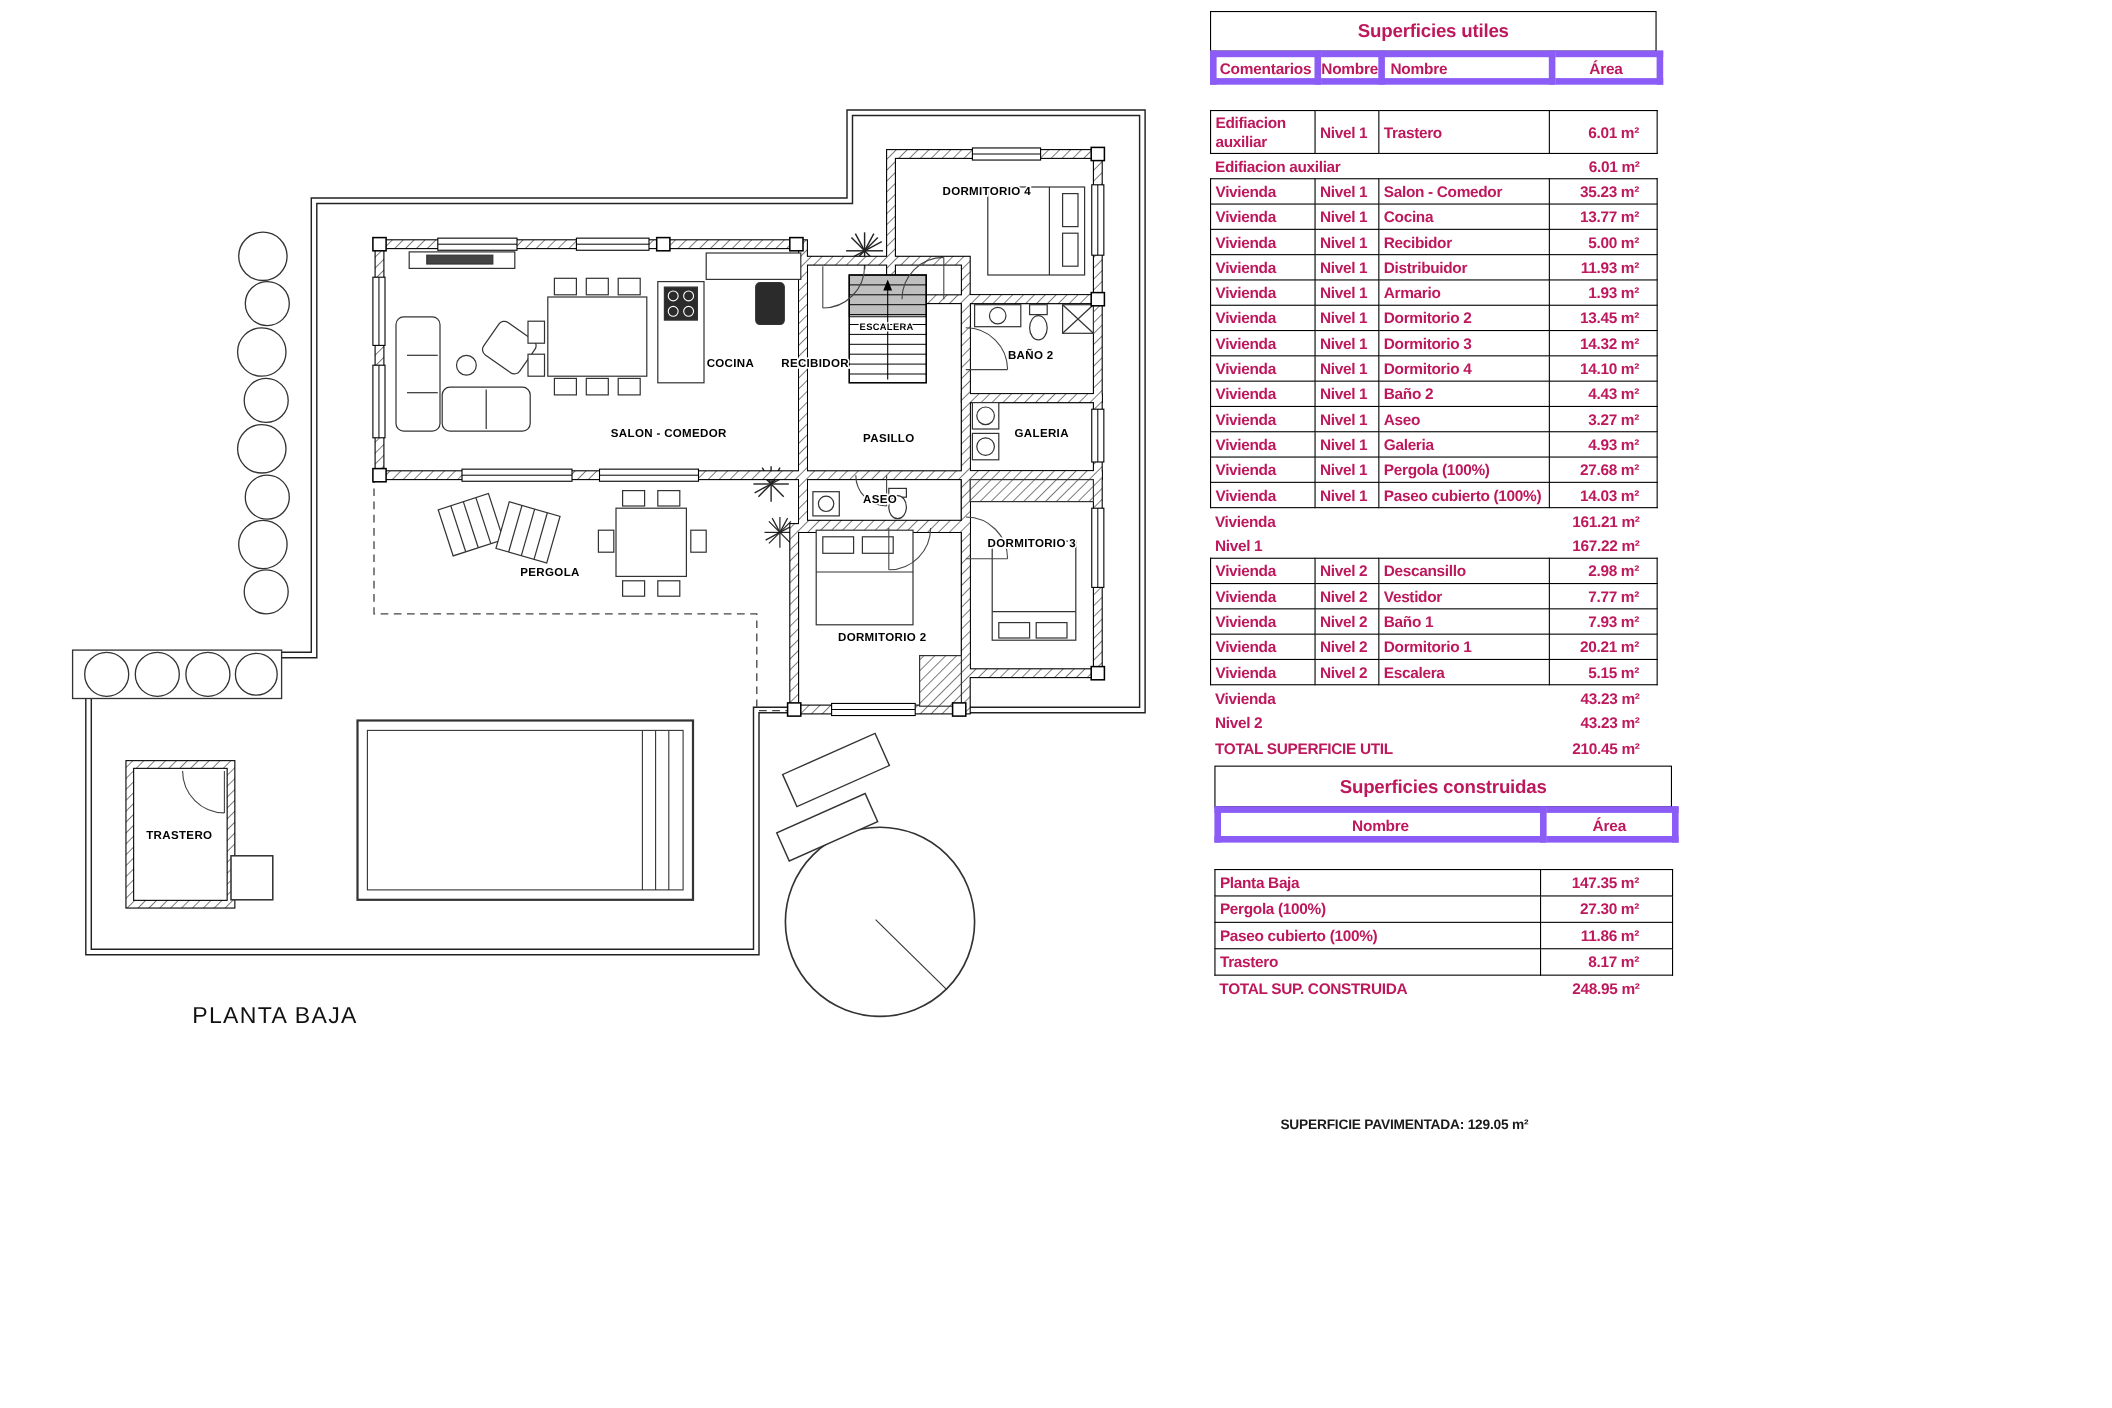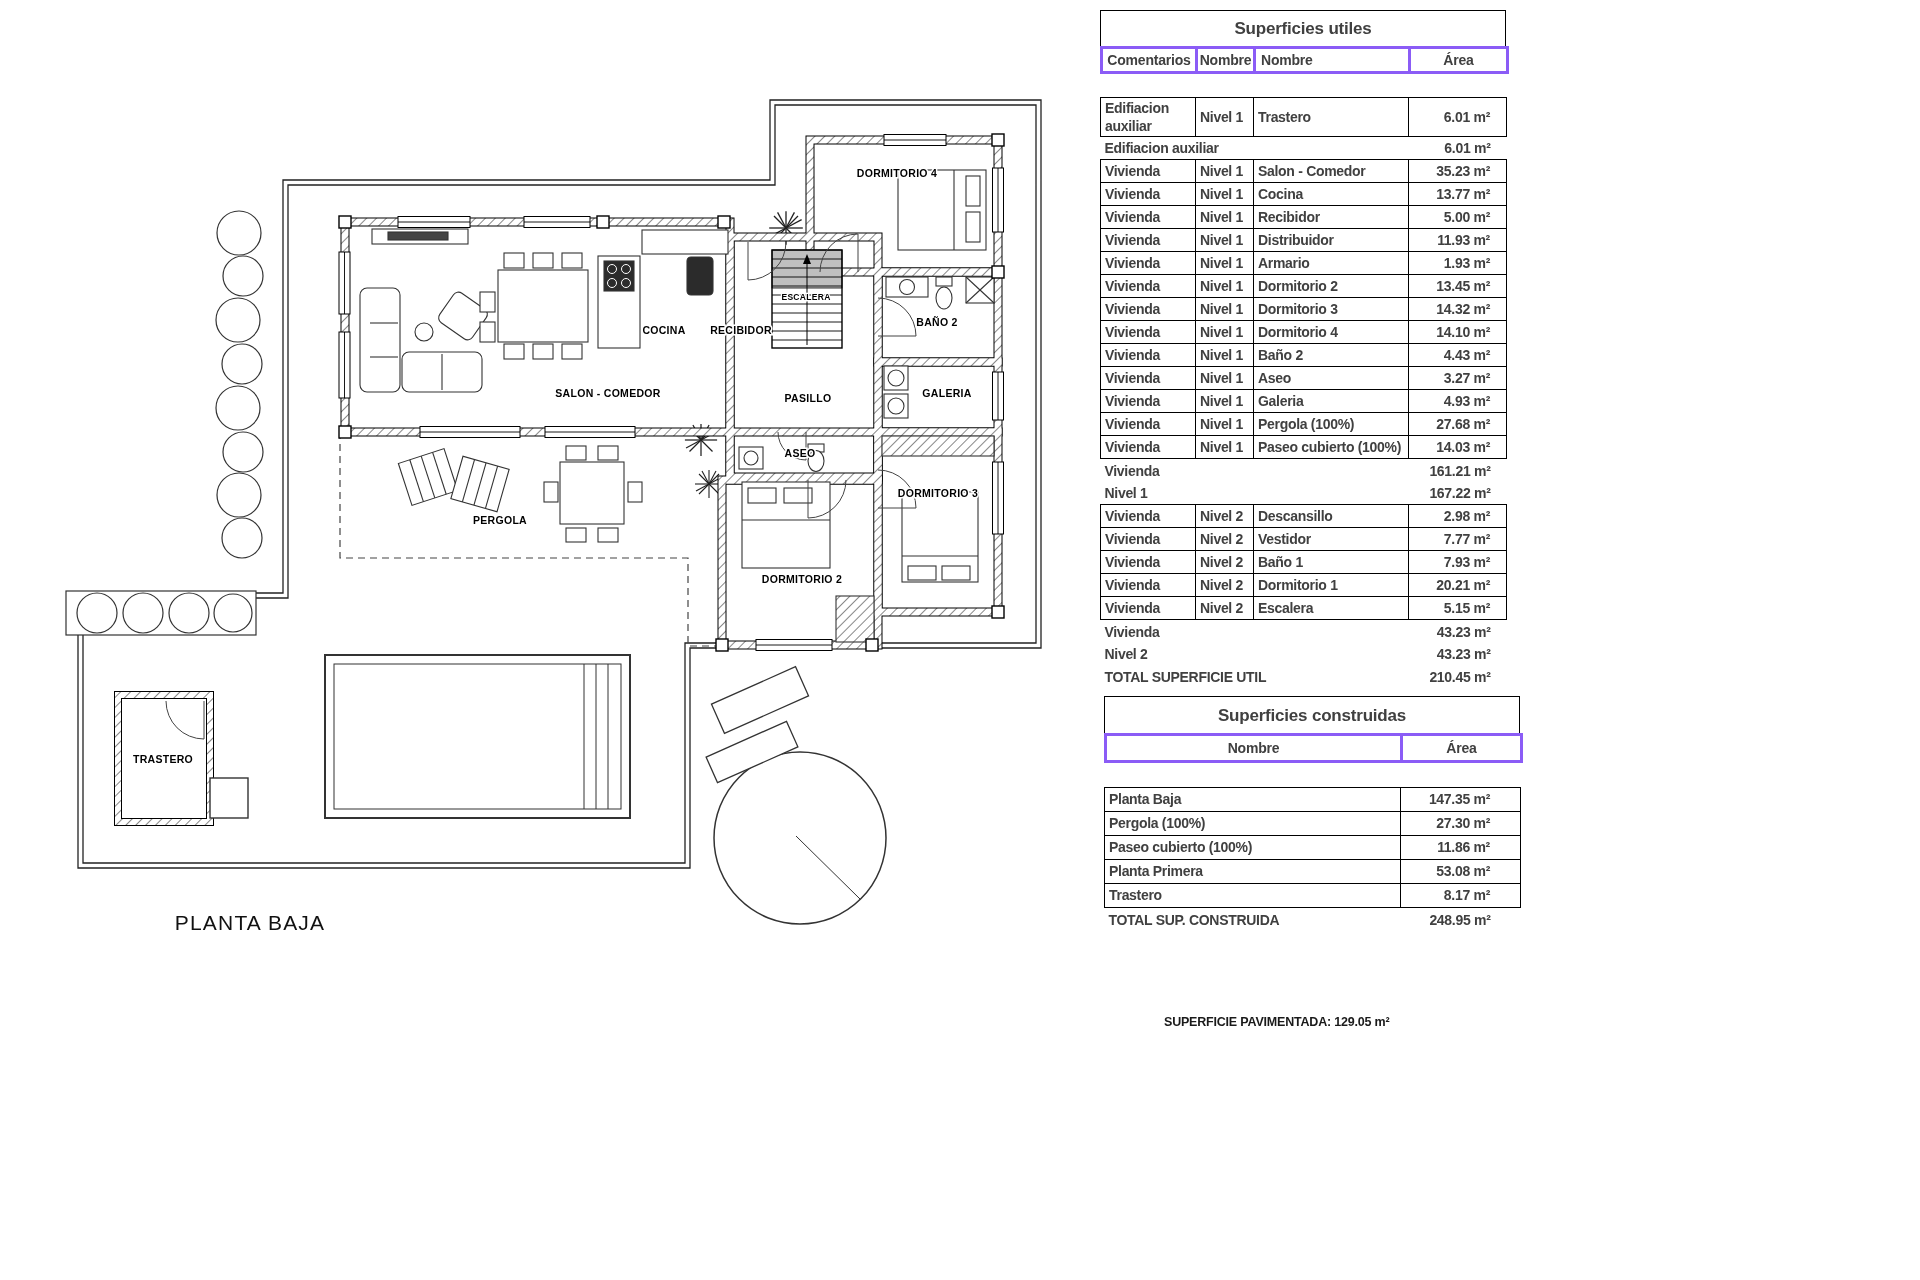--- a/index.html
+++ b/index.html
@@ -2,25 +2,25 @@
 <html><head>
 <meta charset="utf-8">
 <style>
   *{margin:0;padding:0;box-sizing:border-box;}
   html,body{background:#fff;}
   body{width:1920px;height:1280px;font-family:"Liberation Sans",sans-serif;position:relative;overflow:hidden;}
   .page{position:relative;width:1920px;height:1280px;background:#fff;}
   .plan-svg{position:absolute;left:0;top:0;}
 
   
-  .tbl{position:absolute;color:#404040;font-weight:bold;}
+  .tbl{position:absolute;color:#be185d;font-weight:bold;}
   .tbl-title{border:1px solid #000;text-align:center;font-size:17px;font-weight:bold;letter-spacing:-0.2px;}
   table{border-collapse:collapse;table-layout:fixed;width:100%;}
   .head-table{margin-top:-1px;}
-  .head-table th{border:3px solid #8b5cf6;font-size:14px;font-weight:bold;text-align:center;letter-spacing:-0.2px;}
+  .head-table th{border:6px solid #8b5cf6;font-size:14px;font-weight:bold;text-align:center;letter-spacing:-0.2px;}
   .head-table th.left{text-align:left;padding-left:5px;}
   .tbl-gap{height:23px;}
   .data-table td{font-size:14px;line-height:1.3;padding:1px 4px;letter-spacing:-0.3px;vertical-align:middle;}
   .data-table tr.data td{border:1px solid #000;height:23px;}
   .data-table tr.subtotal td,.data-table tr.total td{border:none;height:23px;}
   .data-table td.nombre{white-space:nowrap;overflow:visible;}
   .data-table td.area{text-align:right;}
 
   .utiles{left:1100px;top:10px;width:406px;}
   .utiles .tbl-title{height:37px;line-height:36px;}
@@ -547,24 +547,20 @@
           </tr>
           <tr class="data">
             <td>Pergola (100%)</td>
             <td class="area">27.30 m²</td>
           </tr>
           <tr class="data">
             <td>Paseo cubierto (100%)</td>
             <td class="area">11.86 m²</td>
           </tr>
           <tr class="data">
-            <td>Planta Primera</td>
-            <td class="area">53.08 m²</td>
-          </tr>
-          <tr class="data">
             <td>Trastero</td>
             <td class="area">8.17 m²</td>
           </tr>
           <tr class="total">
             <td colspan="1">TOTAL SUP. CONSTRUIDA</td>
             <td class="area">248.95 m²</td>
           </tr>
         </tbody>
     </table>
   </div>

